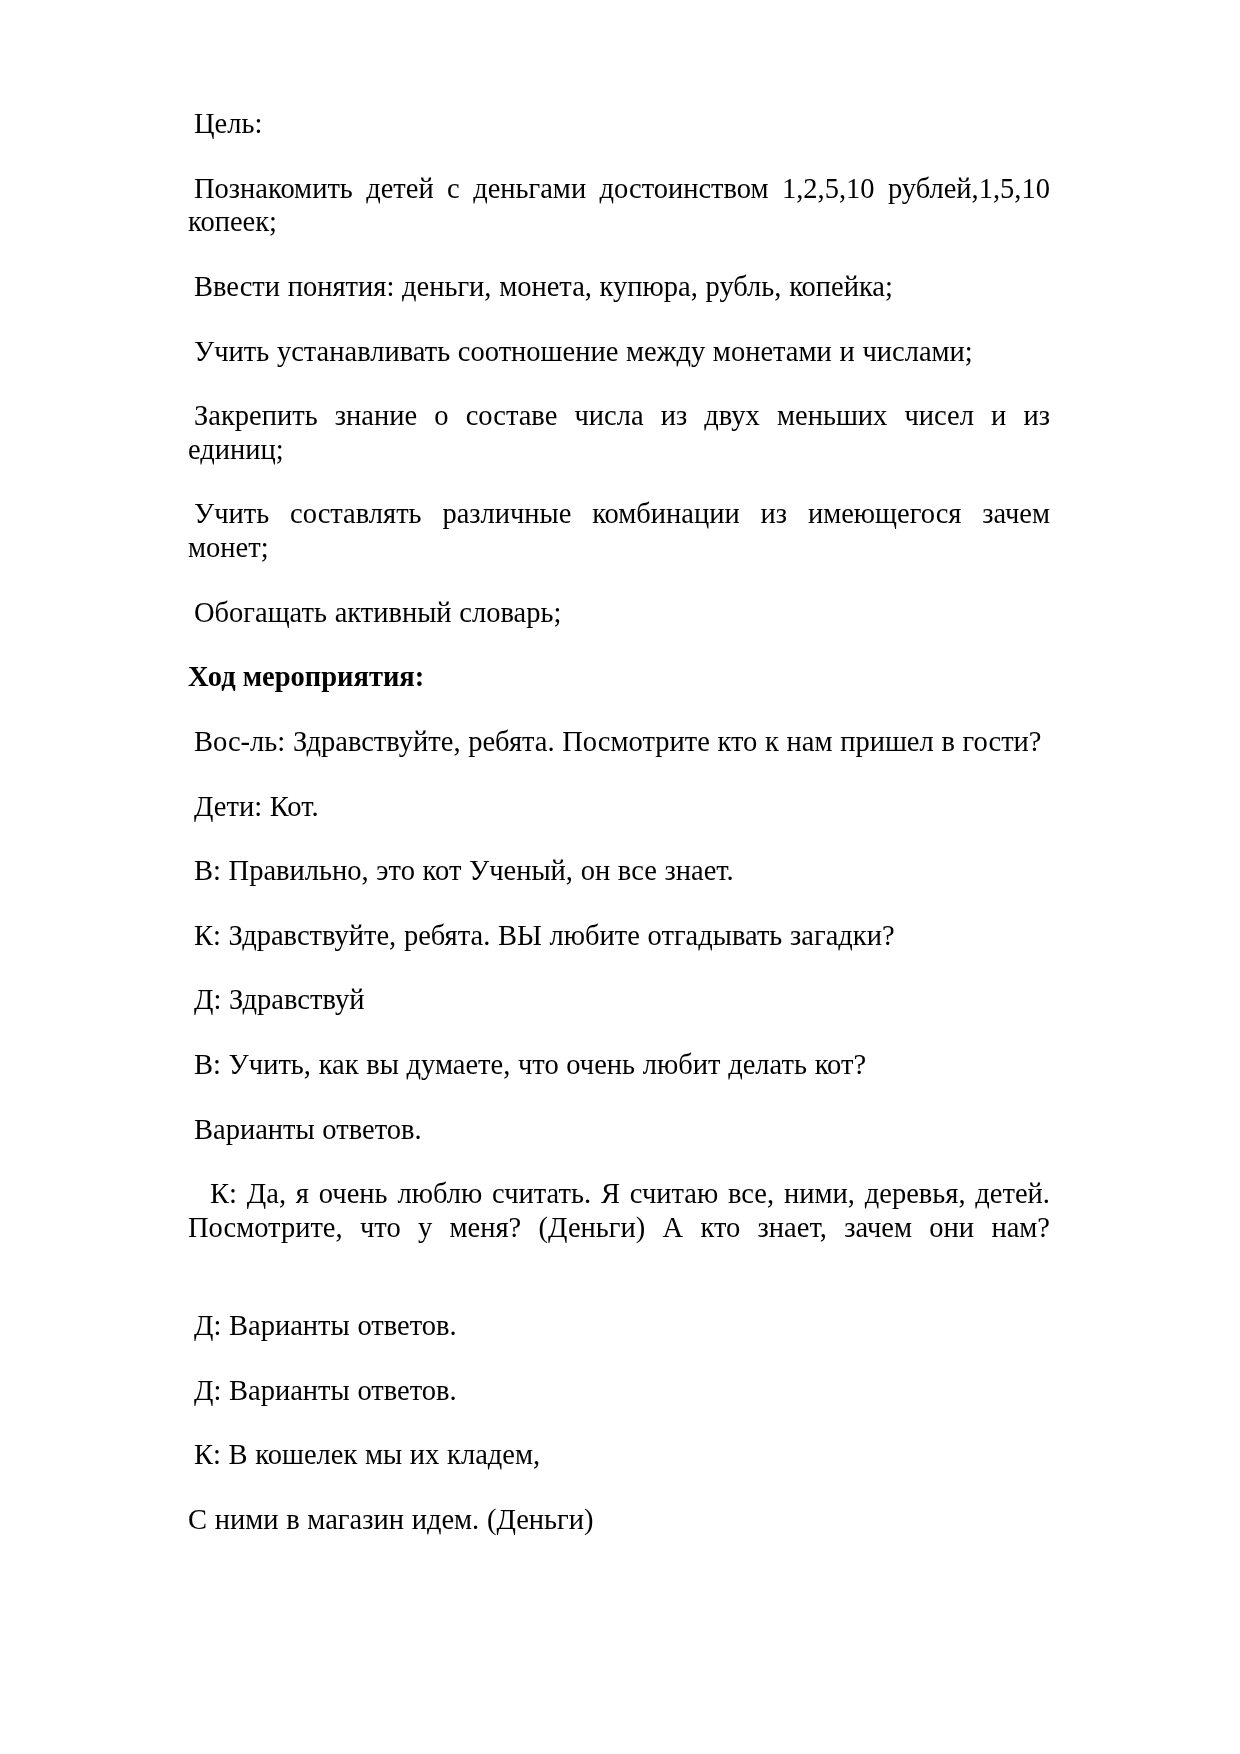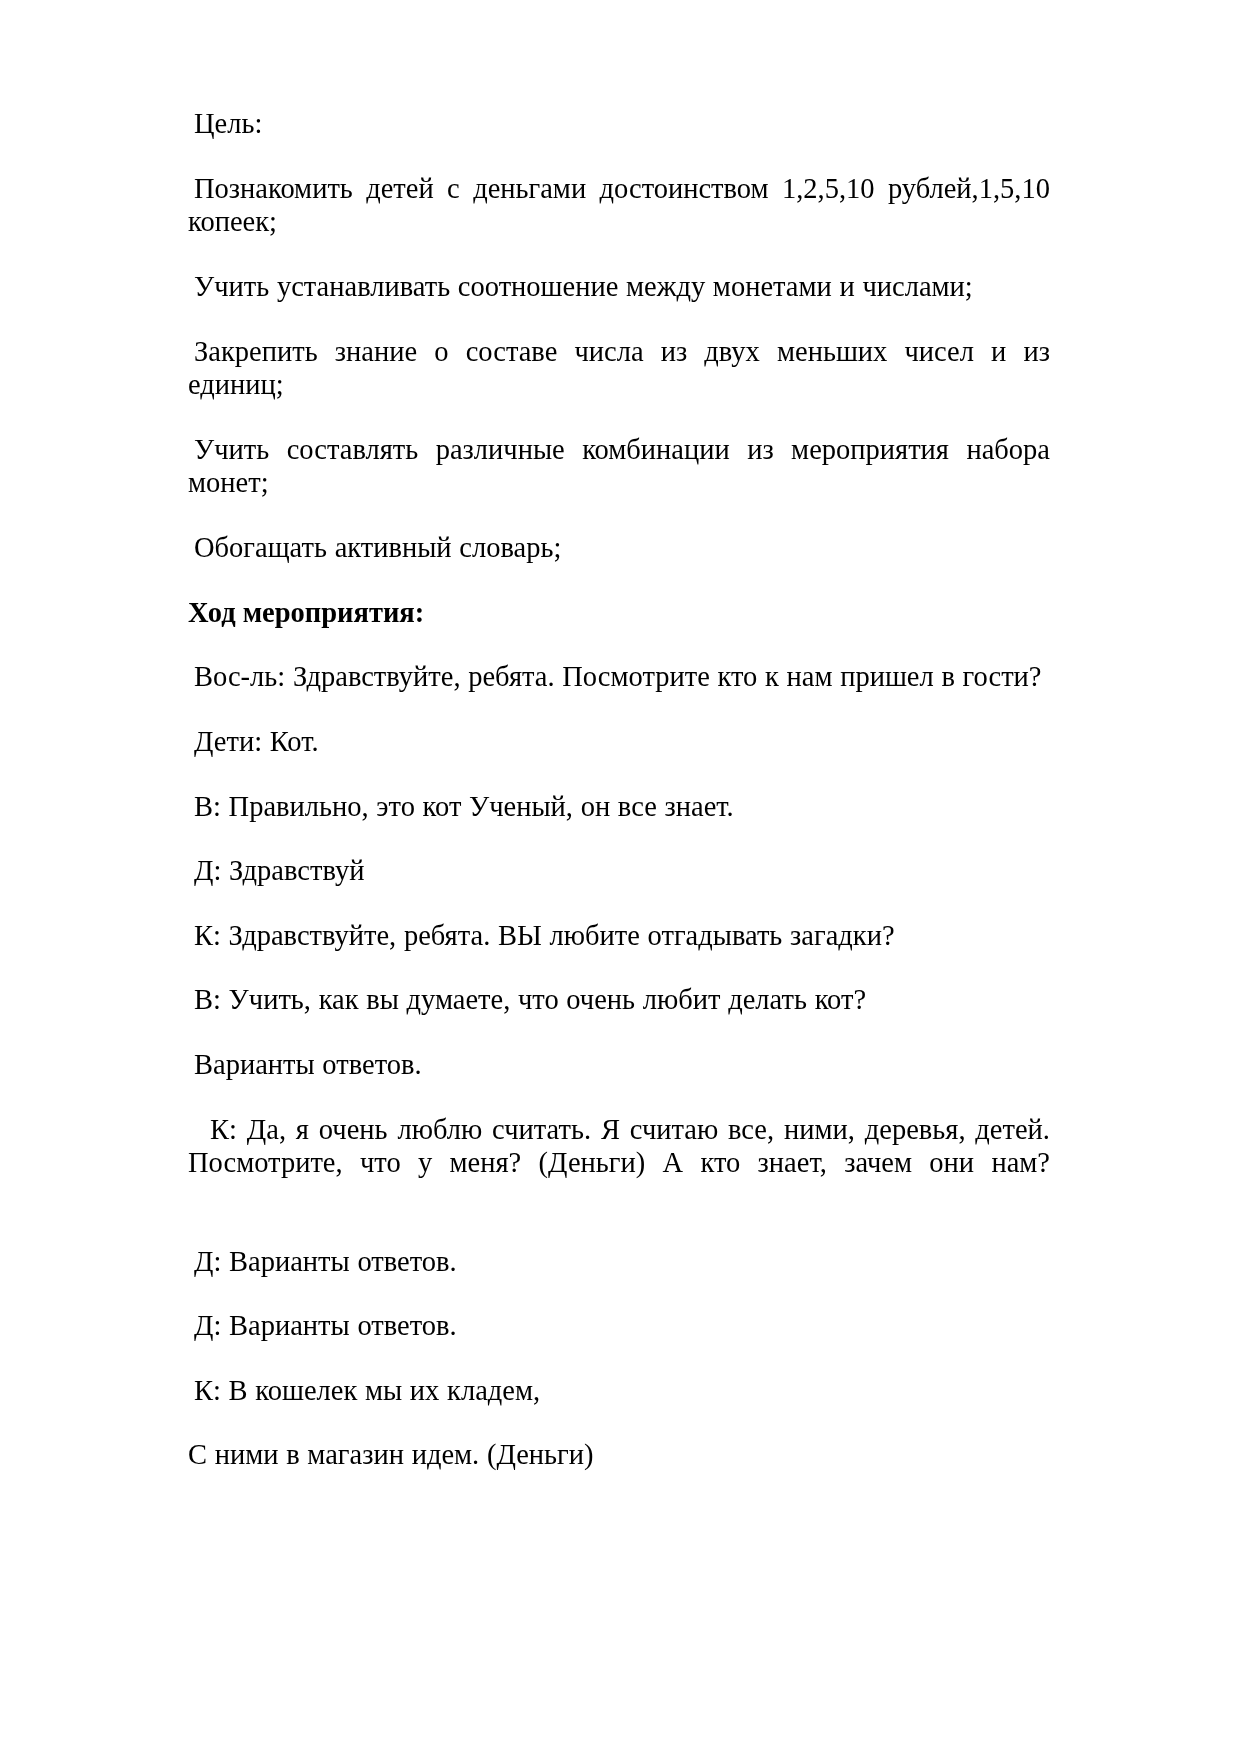--- a/index.html
+++ b/index.html
@@ -61,32 +61,33 @@
 </style>
 </head>
 <body>
 
 <div class="page">
   <div class="content">
 
     <p class="para">Цель:</p>
 
     <p class="para">Познакомить детей с деньгами достоинством 1,2,5,10 рублей,1,5,10 копеек;</p>
+    <p class="para">Ввести понятия: деньги, монета, купюра, рубль, копейка;</p>
     <p class="para">Учить устанавливать соотношение между монетами и числами;</p>
     <p class="para">Закрепить знание о составе числа из двух меньших чисел и из единиц;</p>
-    <p class="para">Учить составлять различные комбинации из мероприятия набора монет;</p>
+    <p class="para">Учить составлять различные комбинации из имеющегося зачем монет;</p>
     <p class="para">Обогащать активный словарь;</p>
 
     <p class="heading">Ход мероприятия:</p>
 
     <p class="para">Вос-ль: Здравствуйте, ребята. Посмотрите кто к нам пришел в гости?</p>
     <p class="para">Дети: Кот.</p>
     <p class="para">В: Правильно, это кот Ученый, он все знает.</p>
+    <p class="para">К: Здравствуйте, ребята. ВЫ любите отгадывать загадки?</p>
     <p class="para">Д: Здравствуй</p>
-    <p class="para">К: Здравствуйте, ребята. ВЫ любите отгадывать загадки?</p>
     <p class="para">В: Учить, как вы думаете, что очень любит делать кот?</p>
     <p class="para">Варианты ответов.</p>
     <p class="para wrap">К: Да, я очень люблю считать. Я считаю все, ними, деревья, детей. Посмотрите, что у меня? (Деньги) А кто знает, зачем они нам?</p>
     <p class="para">Д: Варианты ответов.</p>
     <p class="para">Д: Варианты ответов.</p>
     <p class="para">К: В кошелек мы их кладем,</p>
     <p class="para noindent">С ними в магазин идем. (Деньги)</p>
 
   </div>
 </div>

